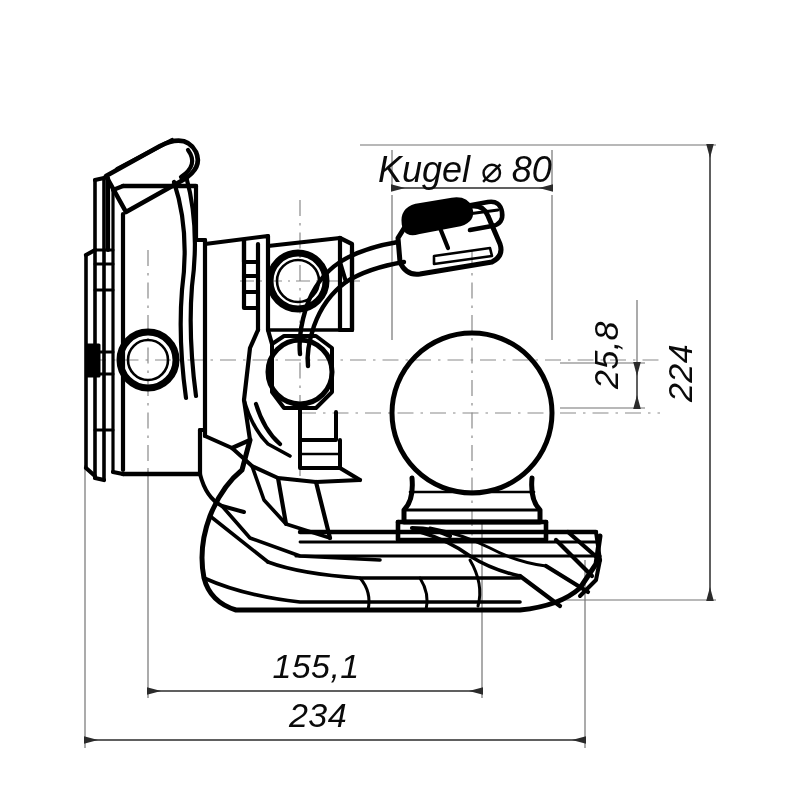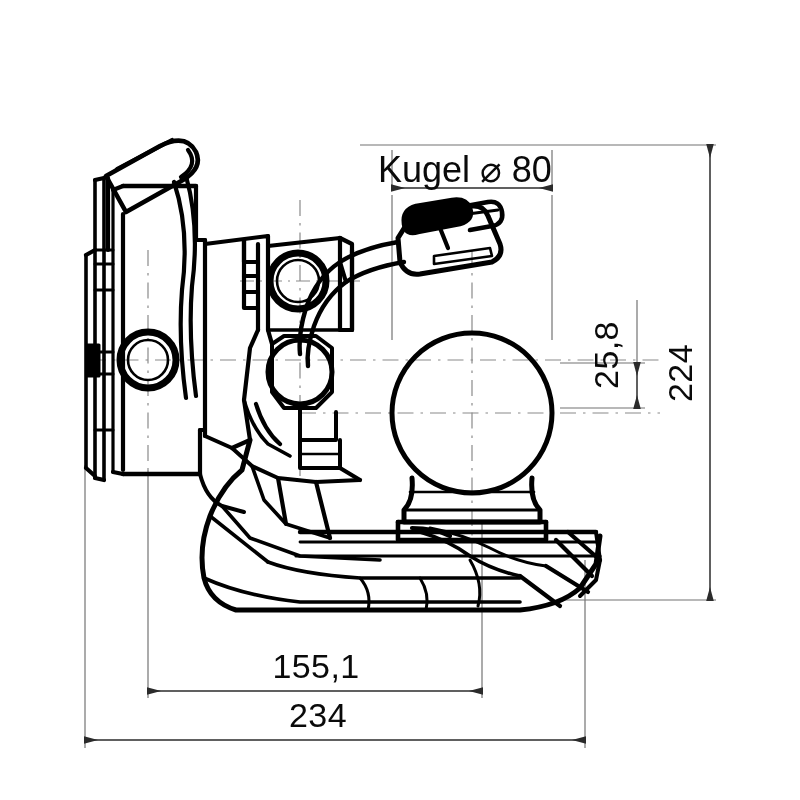--- a/index.html
+++ b/index.html
@@ -2,21 +2,21 @@
 <html><head>
 <meta charset="utf-8">
 <title>Technical Drawing</title>
 <style>
   html,body{margin:0;padding:0;background:#ffffff;}
   body{
     width:800px;height:800px;overflow:hidden;
     font-family:"Liberation Sans","DejaVu Sans",sans-serif;
     -webkit-font-smoothing:antialiased;
   }
-  #sheet{position:relative;width:800px;height:800px;background:#eab308;}
+  #sheet{position:relative;width:800px;height:800px;background:#eab308;font-style:italic;}
   #sheet svg{display:block;position:absolute;top:0;left:0;}
   .dimtext{
     font-family:"Liberation Sans","DejaVu Sans",sans-serif;
     font-size:34px;
     fill:#0a0a0a;
     letter-spacing:0.4px;
   }
   .labeltext{
     font-family:"Liberation Sans","DejaVu Sans",sans-serif;
     font-size:36px;

